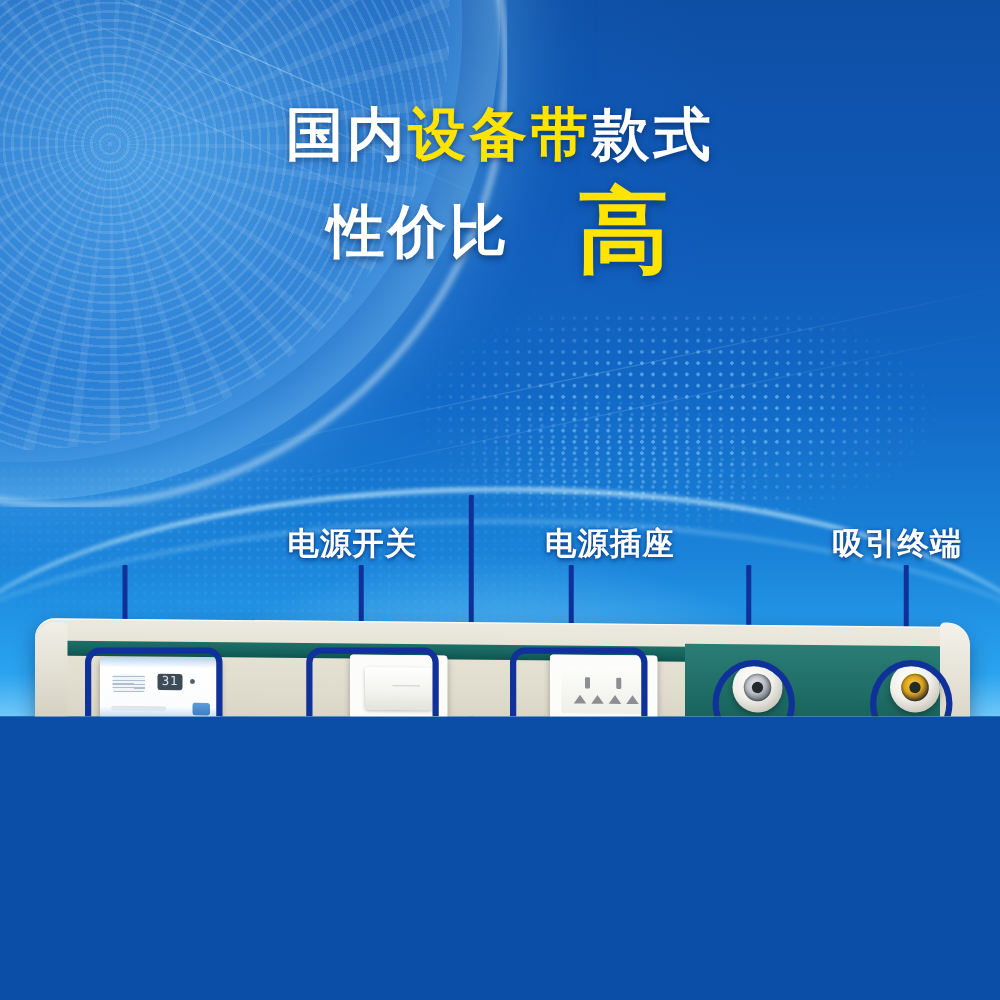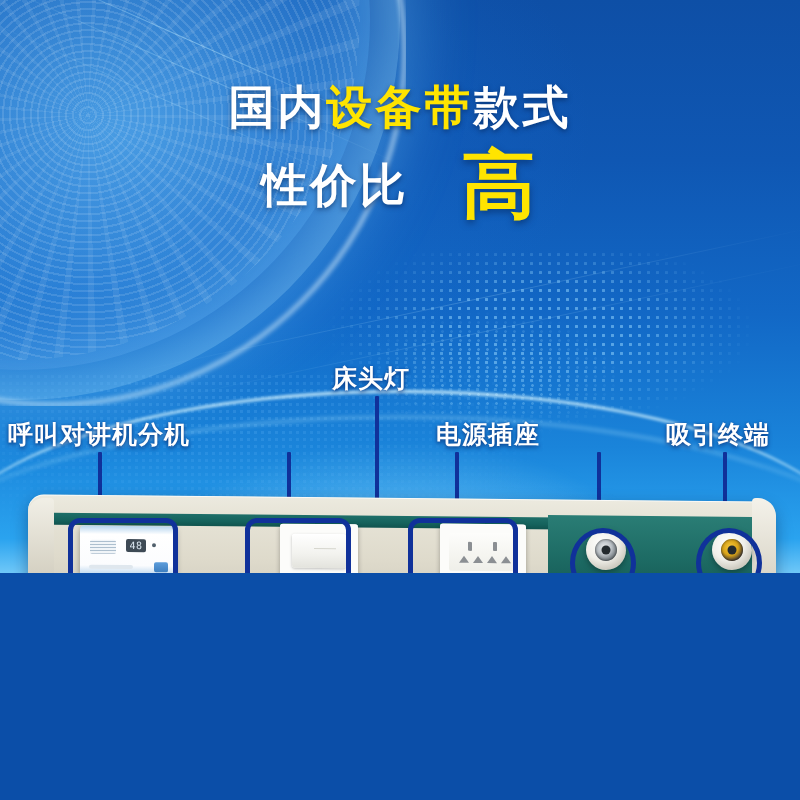--- a/index.html
+++ b/index.html
@@ -179,22 +179,21 @@
   <div class="headline">
     <div class="hl-row1">
       <span class="w">国内</span><span class="y">设备带</span><span class="w">款式</span>
     </div>
     <div class="hl-row2">
       <span class="w">性价比</span>
       <span class="big-y">高</span>
     </div>
   </div>
 
-  <div class="label" style="left:8px;top:418px;">呼叫对讲机分机</div>
-  <div class="label" style="left:332px;top:362px;">床头灯</div>
+  <div class="label" style="left:230px;top:418px;">电源开关</div>
   <div class="label" style="left:400px;top:418px;padding-left:36px;">电源插座</div>
   <div class="label" style="left:666px;top:418px;">吸引终端</div>
 
   <div class="leader" style="left:98px;top:452px;height:76px;"></div>
   <div class="leader" style="left:287px;top:452px;height:74px;"></div>
   <div class="leader" style="left:375px;top:396px;height:212px;"></div>
   <div class="leader" style="left:455px;top:452px;height:74px;"></div>
   <div class="leader" style="left:597px;top:452px;height:82px;"></div>
   <div class="leader" style="left:723px;top:452px;height:82px;"></div>
 
@@ -203,21 +202,21 @@
     <div class="cap-l"></div>
     <div class="stripe stripe-top"></div>
     <div class="stripe-face"></div>
     <div class="stripe stripe-bot"></div>
     <div class="rail"></div>
     <div class="diffuser"></div>
     <div class="cap-r"></div>
 
     <div class="intercom">
       <div class="ic-grille"></div>
-      <div class="ic-disp">48</div>
+      <div class="ic-disp">31</div>
       <div class="ic-led"></div>
       <div class="ic-btn"></div>
       <div class="ic-slot"></div>
     </div>
 
     <div class="plate switch">
       <div class="sw-rocker">
         <div class="sw-line"></div>
       </div>
     </div>

